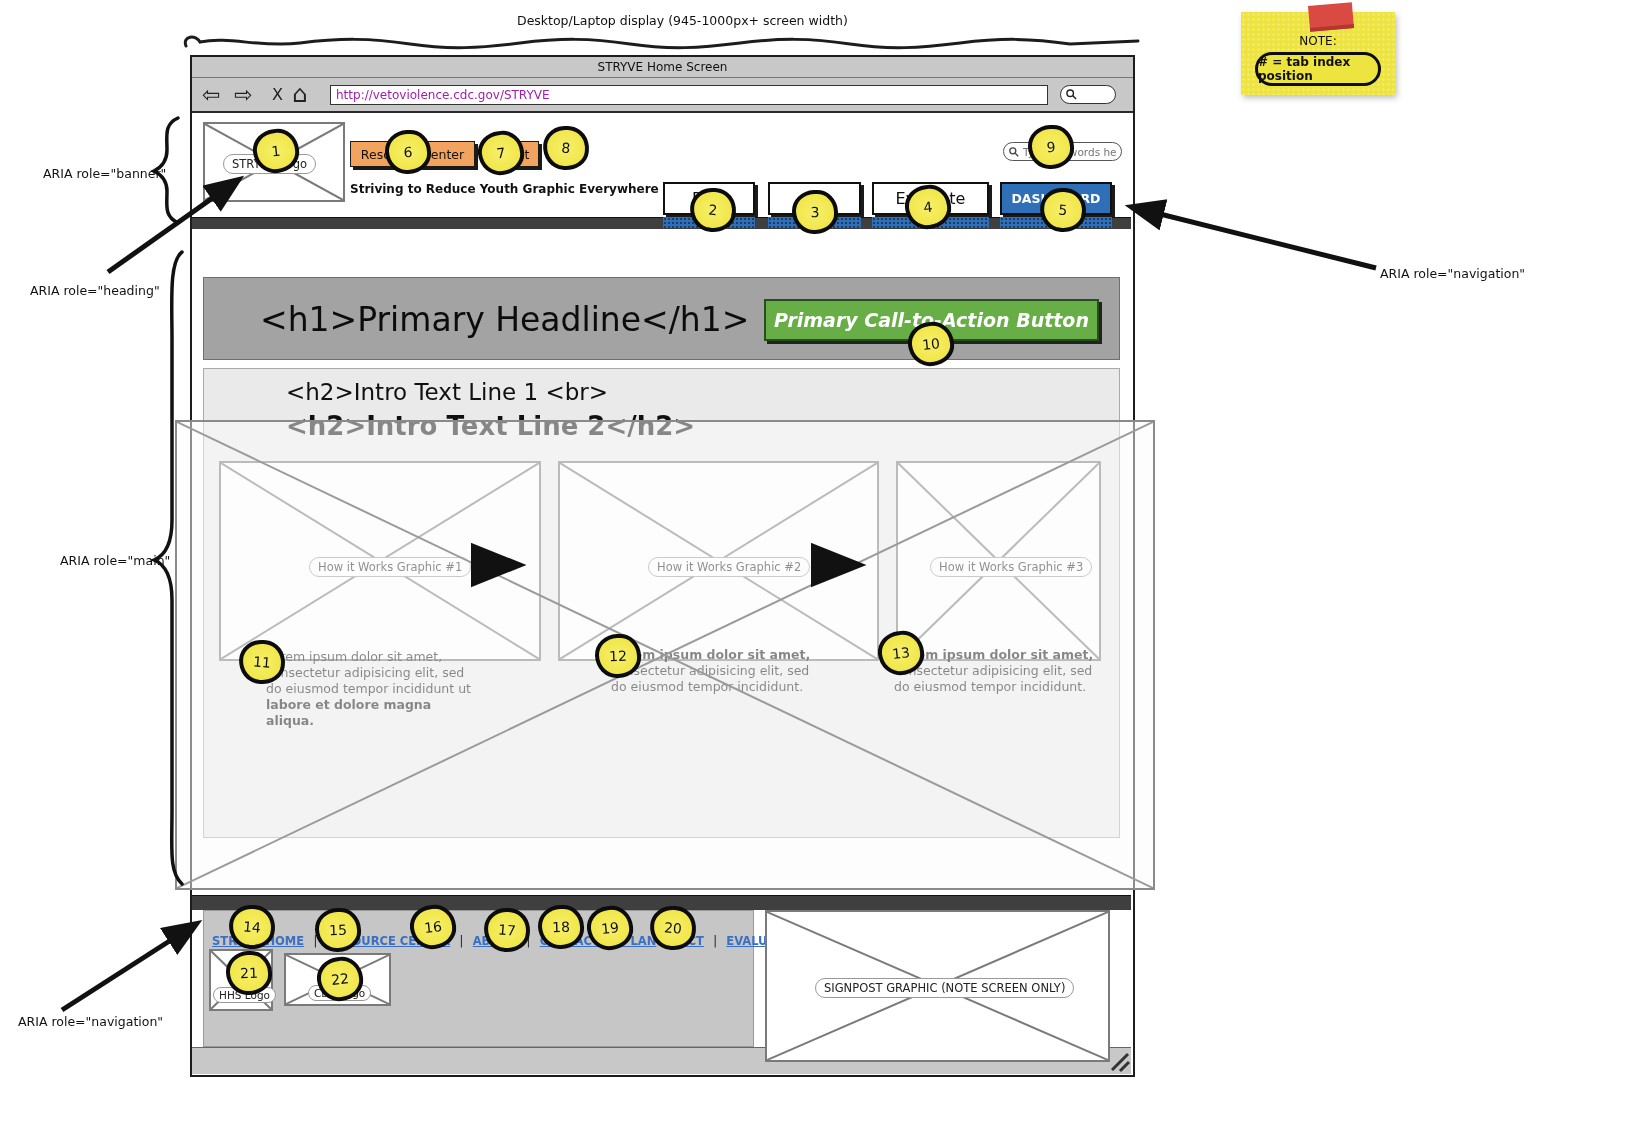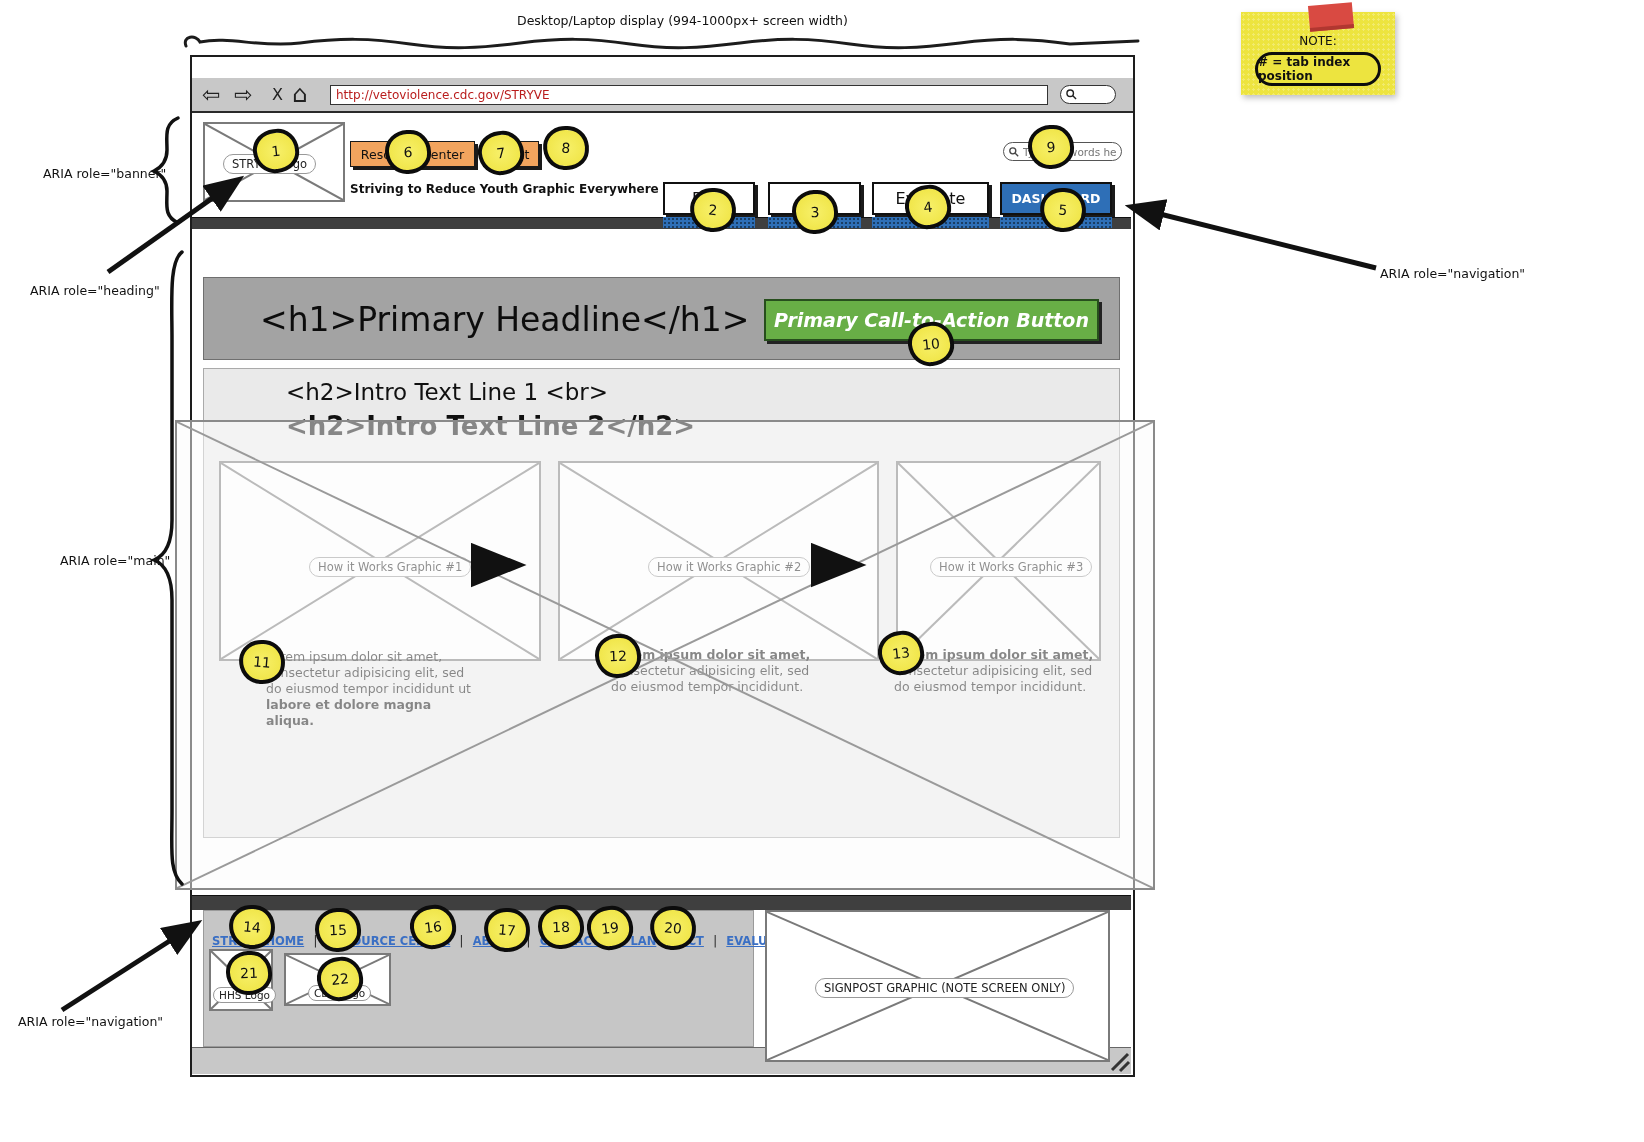--- a/index.html
+++ b/index.html
@@ -28,21 +28,21 @@
   #window { left:190px; top:55px; width:945px; height:1022px;
             border:2.5px solid #1d1d1d; background:#fff; }
   .titlebar { left:0; top:0; width:100%; height:21px; background:#c8c8c8;
             border-bottom:1px solid #777; text-align:center; font-size:12px; color:#111;
             line-height:21px; }
   .toolbar { left:0; top:21px; width:100%; height:35px; background:#c8c8c8;
             border-bottom:2.5px solid #2a2a2a; }
   .navglyph { font-size:22px; color:#222; line-height:32px; }
   .urlbar { position:absolute; left:138px; top:7px; width:718px; height:20px;
             border:1.5px solid #333; background:#fff; font-size:12px; padding:0 5px;
-            font-family:"DejaVu Sans",sans-serif; color:#b91c1c; }
+            font-family:"DejaVu Sans",sans-serif; color:#a21caf; }
   .srch-oval { position:absolute; left:868px; top:7px; width:56px; height:19px;
             background:#fff; border:1.5px solid #333; border-radius:10px;
             display:flex; align-items:center; padding-left:4px; }
 
   
   .xbox { position:absolute; background:#fff; border:2px solid #7a7a7a; }
   .xbox svg.xlines { position:absolute; left:0; top:0; width:100%; height:100%; }
   .pill { position:absolute; background:#fff; border:1px solid #999; border-radius:10px;
           padding:2px 8px; font-size:11.5px; color:#222; white-space:nowrap; }
 
@@ -100,36 +100,39 @@
 
   svg.overlay { position:absolute; left:0; top:0; width:1644px; height:1142px;
            z-index:60; pointer-events:none; }
   .sticky-wrap { z-index:80; }
 </style>
 </head>
 <body>
 
 <div id="stage">
 
-  <div class="abs top-label" style="left:517px;top:13px;">Desktop/Laptop display (994-1000px+ screen width)</div>
+  <div class="abs top-label" style="left:517px;top:13px;">Desktop/Laptop display (945-1000px+ screen width)</div>
 
   <div class="abs sticky sticky-wrap" style="left:1241px;top:12px;width:154px;height:83px;">
     <div class="tape"></div>
     <div class="note-title">NOTE:</div>
     <div class="note-pill"># = tab index position</div>
   </div>
 
   <div class="abs anno" style="left:43px;top:166px;">ARIA role="banner"</div>
   <div class="abs anno" style="left:30px;top:283px;">ARIA role="heading"</div>
   <div class="abs anno" style="left:60px;top:553px;">ARIA role="main"</div>
   <div class="abs anno" style="left:18px;top:1014px;">ARIA role="navigation"</div>
   <div class="abs anno" style="left:1380px;top:266px;">ARIA role="navigation"</div>
 
   <div class="abs" id="window">
 
+    <div class="abs titlebar">
+      <span>STRYVE Home Screen</span>
+    </div>
 
     <div class="abs toolbar">
       <span class="abs navglyph" style="left:10px;top:1px;">⇦</span>
       <span class="abs navglyph" style="left:42px;top:1px;">⇨</span>
       <span class="abs" style="left:80px;top:7px;font-size:16px;color:#222;">X</span>
       <span class="abs navglyph" style="left:100px;top:0px;font-size:24px;">⌂</span>
       <input class="urlbar" value="http://vetoviolence.cdc.gov/STRYVE" style="">
       <div class="srch-oval">
         <svg viewBox="0 0 20 20" width="13" height="13">
           <circle cx="8" cy="8" r="5" fill="none" stroke="#222" stroke-width="2.2"></circle>

